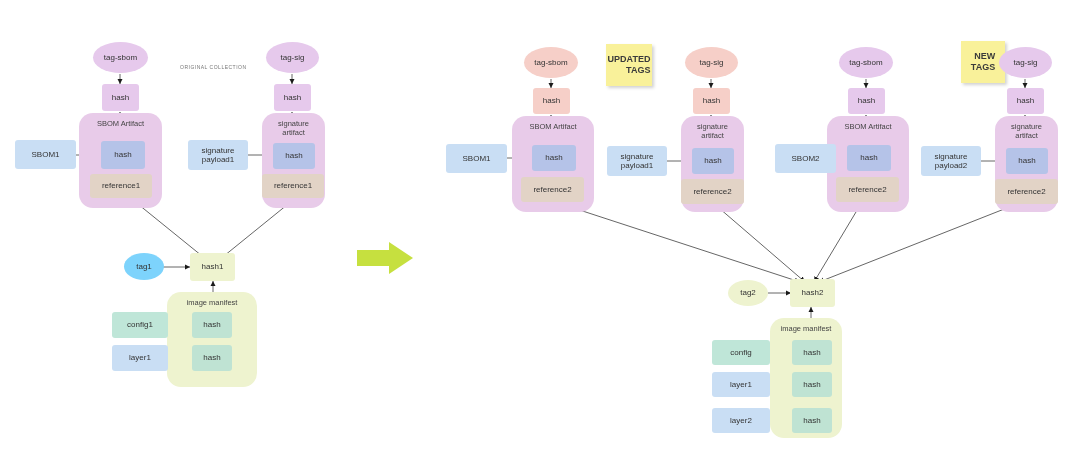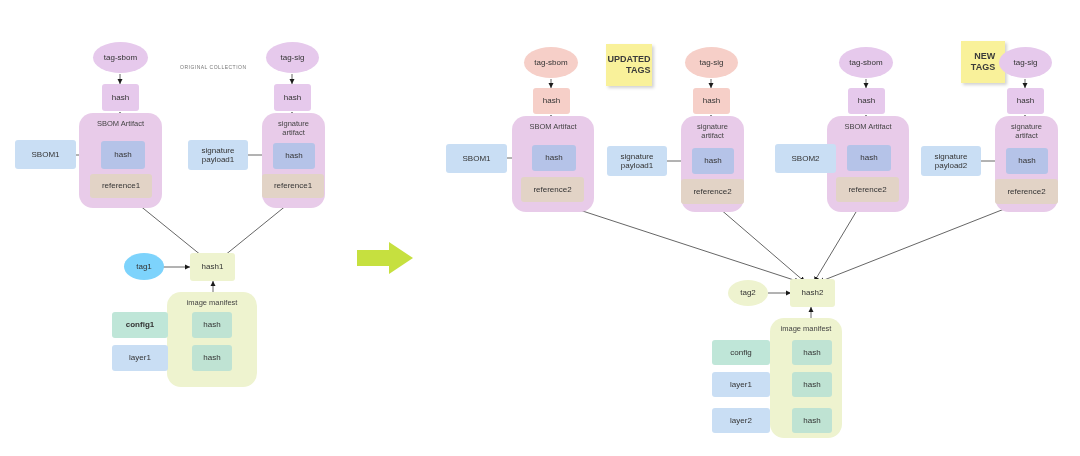--- a/index.html
+++ b/index.html
@@ -106,21 +106,21 @@
     <span>payload1</span>
   </div>
   <div class="node rbox" style="left:273px;top:143px;width:42px;height:26px;background:#b5c3e8;font-size:8px;">hash</div>
   <div class="node rbox" style="left:262px;top:174px;width:62px;height:24px;background:#e2d3c6;font-size:8px;">reference1</div>
 
   <div class="grp" style="left:167px;top:292px;width:90px;height:95px;background:#eef3cf;">
     <div class="grp-label" style="font-size:7.5px;">image manifest</div>
   </div>
   <div class="node ell" style="left:124px;top:253px;width:40px;height:27px;background:#7dd3fc;font-size:8px;">tag1</div>
   <div class="node rbox" style="left:190px;top:253px;width:45px;height:28px;background:#eef3cf;font-size:8px;">hash1</div>
-  <div class="node rbox" style="left:112px;top:312px;width:56px;height:26px;background:#bfe6d8;font-size:8px;font-weight:bold;">config1</div>
+  <div class="node rbox" style="left:112px;top:312px;width:56px;height:26px;background:#bfe6d8;font-size:8px;">config1</div>
   <div class="node rbox" style="left:192px;top:312px;width:40px;height:26px;background:#bfe3d3;font-size:8px;">hash</div>
   <div class="node rbox" style="left:112px;top:345px;width:56px;height:26px;background:#c9def4;font-size:8px;">layer1</div>
   <div class="node rbox" style="left:192px;top:345px;width:40px;height:26px;background:#bfe3d3;font-size:8px;">hash</div>
 
   <svg class="bigarrow" style="left:357px;top:242px;" width="56" height="32" viewBox="0 0 56 32">
     <path d="M0,8 L32,8 L32,0 L56,16 L32,32 L32,24 L0,24 Z" fill="#c6e03f"></path>
   </svg>
 
   <div class="sticky" style="left:606px;top:44px;width:46px;height:42px;background:#f9f19a;">
     <div>

